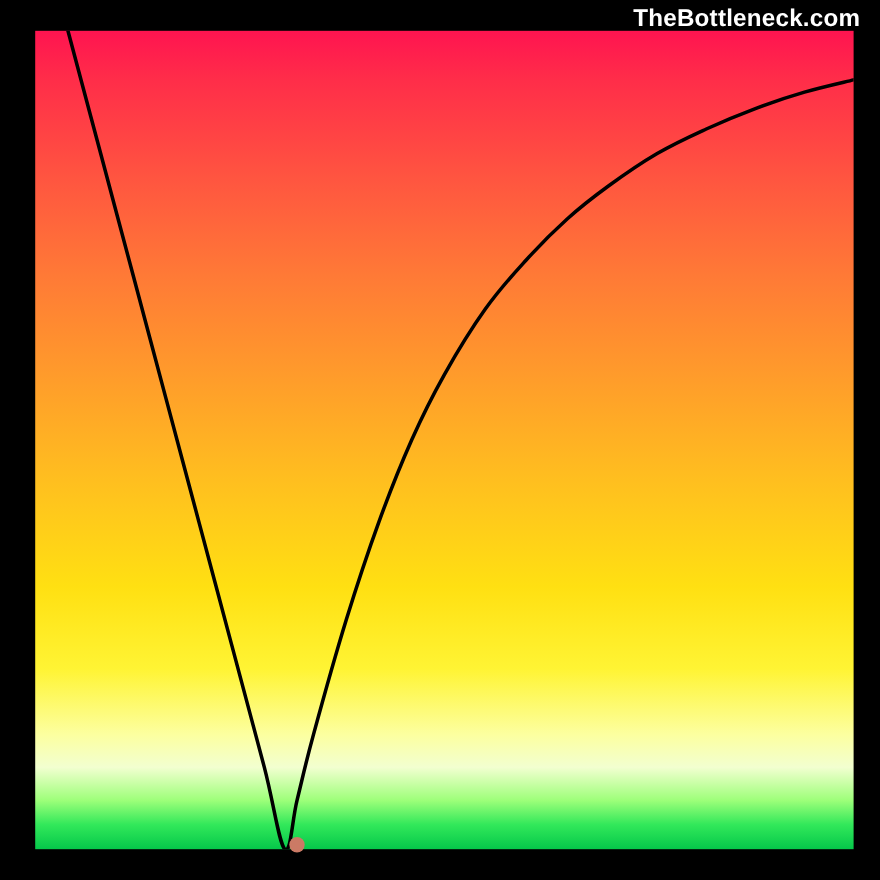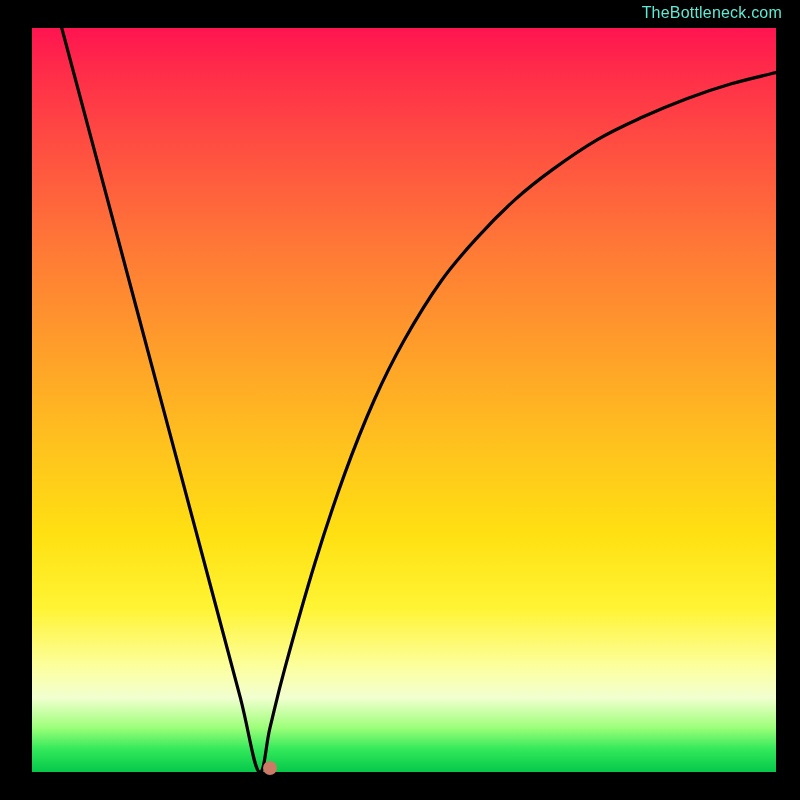--- a/index.html
+++ b/index.html
@@ -8,23 +8,23 @@
     height: 800px;
     background: #000;
     font-family: Arial, Helvetica, sans-serif;
     position: relative;
     overflow: hidden;
   }
   .watermark {
     position: absolute;
     top: 4px;
     right: 18px;
-    color: #5eead4;
-    font-size: 16px;
-    font-weight: 400;
+    color: #ffffff;
+    font-size: 22px;
+    font-weight: 700;
     letter-spacing: 0.2px;
     z-index: 10;
   }
   .chart-frame {
     position: absolute;
     top: 28px;
     left: 32px;
     width: 744px;
     height: 744px;
     background: #000;

